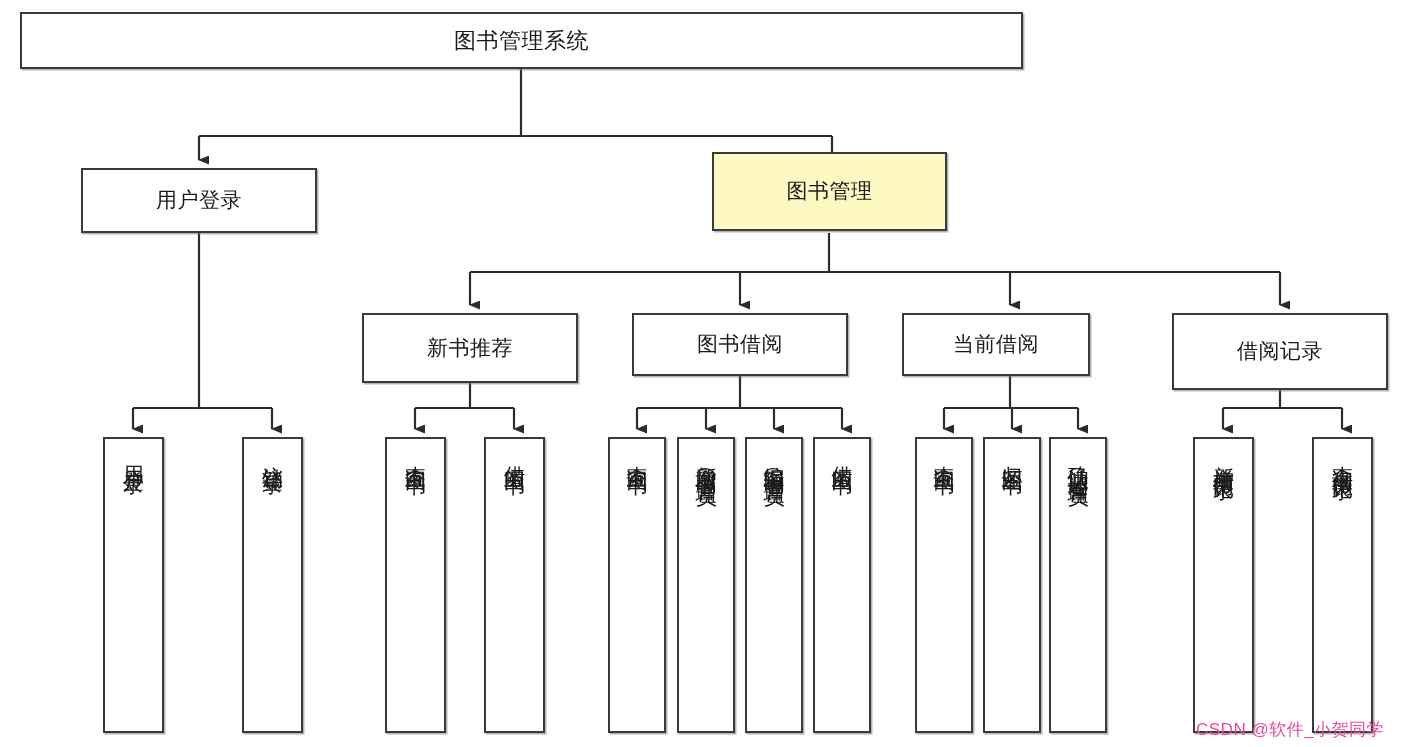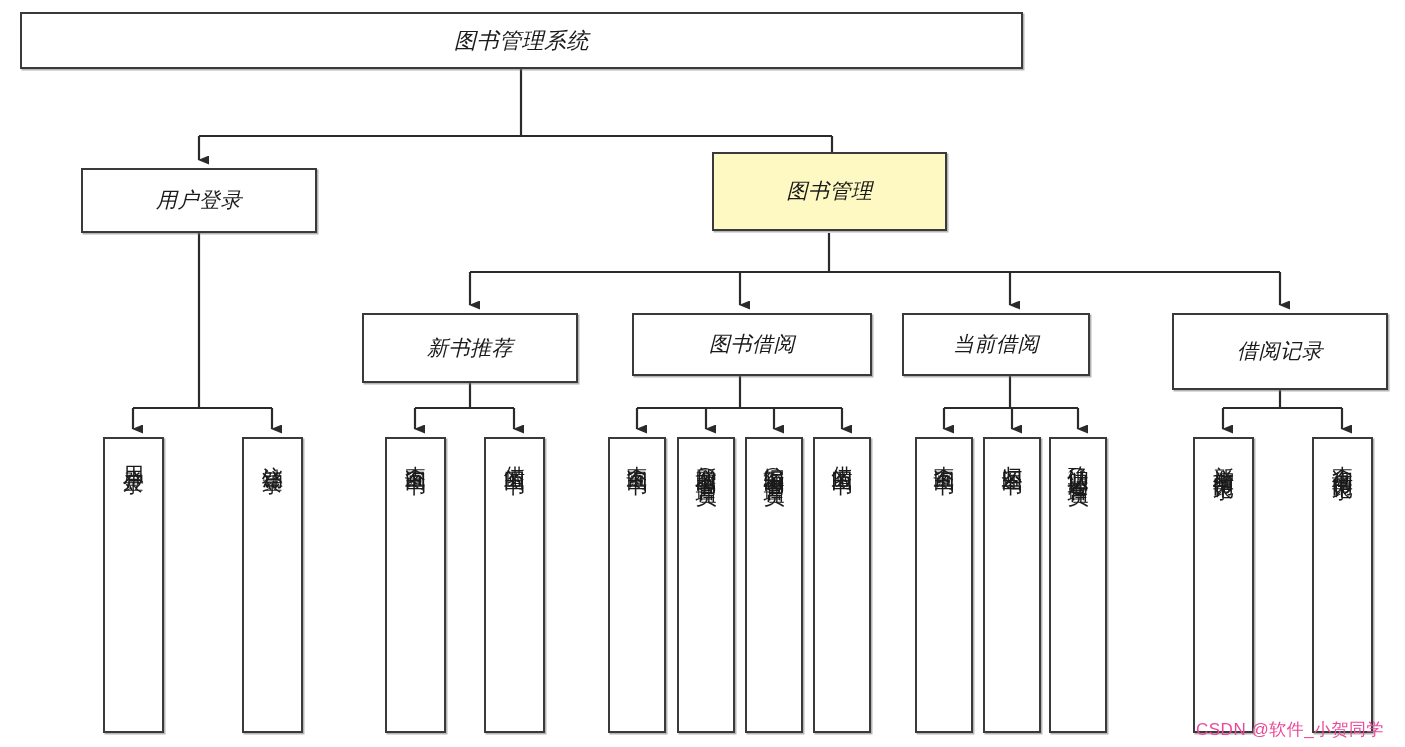--- a/index.html
+++ b/index.html
@@ -41,21 +41,20 @@
   .node-label {
     display: block;
     text-align: center;
     white-space: nowrap;
     letter-spacing: 0.5px;
   }
   
   .node-h .node-label {
     font-size: 21px;
     line-height: 1.15;
-    font-style: italic;
   }
   .node-h.root .node-label {
     font-size: 22px;
   }
   
   .node-v {
     align-items: flex-start;
     justify-content: center;
     padding-top: 10px;
   }
@@ -138,21 +137,21 @@
   <div class="node-box node-h" style="left: 81px; top: 168px; width: 236px; height: 65px; border-color: rgb(58, 58, 58); background: rgb(255, 255, 255); color: rgb(26, 26, 26);">
     <span class="node-label">用户登录</span>
   </div>
   <div class="node-box node-h" style="left: 712px; top: 152px; width: 235px; height: 79px; border-color: rgb(58, 58, 58); background: #fef9c3; color: rgb(26, 26, 26);">
     <span class="node-label">图书管理</span>
   </div>
 
   <div class="node-box node-h" style="left: 362px; top: 313px; width: 216px; height: 70px; border-color: rgb(58, 58, 58); background: rgb(255, 255, 255); color: rgb(26, 26, 26);">
     <span class="node-label">新书推荐</span>
   </div>
-  <div class="node-box node-h" style="left: 632px; top: 313px; width: 240px; height: 63px; border-color: rgb(58, 58, 58); background: rgb(255, 255, 255); color: rgb(26, 26, 26);">
+  <div class="node-box node-h" style="left: 632px; top: 313px; width: 216px; height: 63px; border-color: rgb(58, 58, 58); background: rgb(255, 255, 255); color: rgb(26, 26, 26);">
     <span class="node-label">图书借阅</span>
   </div>
   <div class="node-box node-h" style="left: 902px; top: 313px; width: 188px; height: 63px; border-color: rgb(58, 58, 58); background: rgb(255, 255, 255); color: rgb(26, 26, 26);">
     <span class="node-label">当前借阅</span>
   </div>
   <div class="node-box node-h" style="left: 1172px; top: 313px; width: 216px; height: 77px; border-color: rgb(58, 58, 58); background: rgb(255, 255, 255); color: rgb(26, 26, 26);">
     <span class="node-label">借阅记录</span>
   </div>
 
   <div class="node-box node-v" style="left: 103px; top: 437px; width: 61px; height: 296px; border-color: rgb(58, 58, 58); background: rgb(255, 255, 255); color: rgb(26, 26, 26);">

